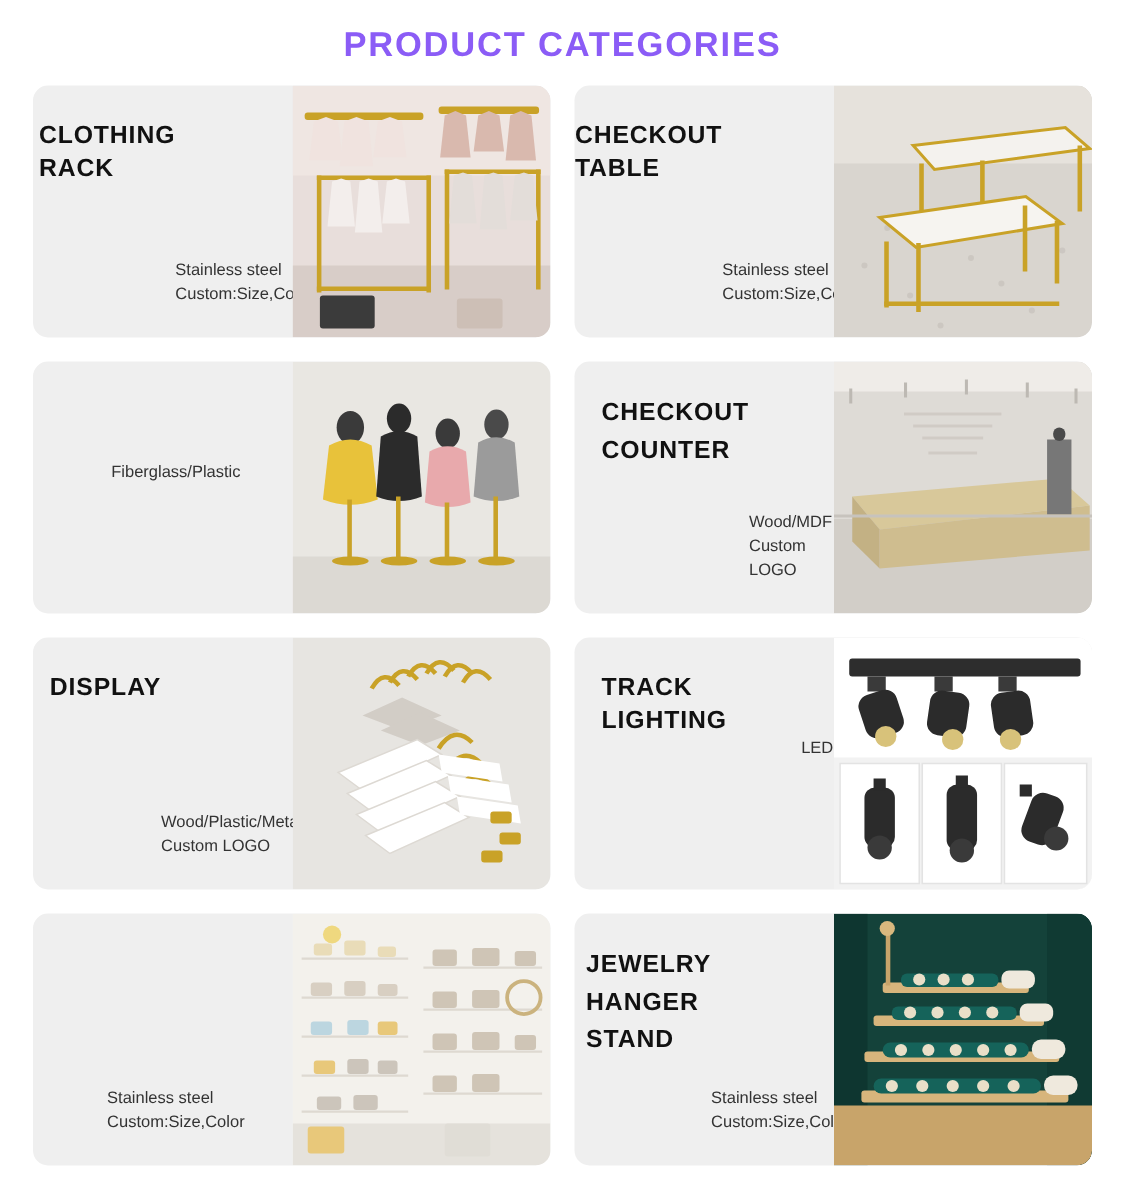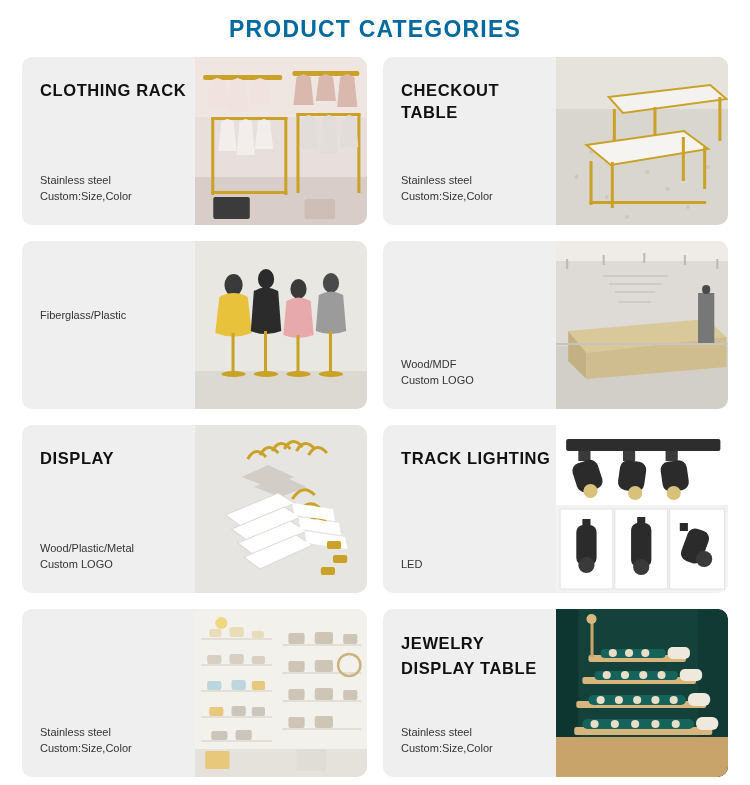--- a/index.html
+++ b/index.html
@@ -16,21 +16,21 @@
     height: 785px;
     position: relative;
     background: #ffffff;
     overflow: hidden;
   }
   .page-title {
     text-align: center;
     font-size: 23px;
     font-weight: bold;
     letter-spacing: 1.2px;
-    color: #0369a1;
+    color: #8b5cf6;
     padding-top: 16px;
     padding-bottom: 14px;
     margin: 0;
   }
   .grid {
     display: grid;
     grid-template-columns: 1fr 1fr;
     gap: 16px 16px;
     padding: 0 22px;
   }
@@ -39,22 +39,21 @@
     border-radius: 10px;
     height: 168px;
     overflow: hidden;
     display: flex;
     position: relative;
   }
   .card-text {
     width: 50%;
     padding: 22px 0 14px 18px;
     display: flex;
-    flex-direction: column;
-    justify-content: space-between;
+    justify-content: center;
   }
   .card-title {
     font-size: 16.5px;
     font-weight: bold;
     color: #111111;
     letter-spacing: 0.6px;
     line-height: 1.35;
     margin: 0;
     white-space: pre-line;
   }
@@ -208,20 +207,22 @@
             <path d="M122 54 q12 -7 24 0 l3 36 q-15 6 -30 0z" fill="#9b9b9b"></path>
             <rect x="132" y="90" width="3" height="42" fill="#c9a227"></rect>
             <ellipse cx="134" cy="133" rx="12" ry="3" fill="#c9a227"></ellipse>
           </g>
         </svg>
       </div>
     </div>
 
     <div class="card tall-title">
       <div class="card-text">
+        <div class="card-title">CHECKOUT
+COUNTER</div>
         <div class="card-specs">Wood/MDF
 Custom LOGO</div>
       </div>
       <div class="card-img">
         <svg viewBox="0 0 170 168" preserveAspectRatio="none">
           <rect x="0" y="0" width="170" height="168" fill="#dedbd6"></rect>
           <rect x="0" y="0" width="170" height="20" fill="#efece8"></rect>
           <rect x="0" y="105" width="170" height="63" fill="#d2cec8"></rect>
           <g fill="#bdb9b3">
             <rect x="10" y="18" width="2" height="10"></rect>
@@ -400,21 +401,21 @@
           <rect x="100" y="140" width="30" height="22" rx="2" fill="#e0ddd6"></rect>
           <rect x="10" y="142" width="24" height="18" rx="2" fill="#e8c87a"></rect>
           <circle cx="26" cy="14" r="6" fill="#efd87f"></circle>
         </svg>
       </div>
     </div>
 
     <div class="card tall-title">
       <div class="card-text">
         <div class="card-title">JEWELRY
-DISPLAY TABLE</div>
+HANGER STAND</div>
         <div class="card-specs">Stainless steel
 Custom:Size,Color</div>
       </div>
       <div class="card-img">
         <svg viewBox="0 0 170 168" preserveAspectRatio="none">
           <rect x="0" y="0" width="170" height="168" fill="#14423a"></rect>
           <rect x="0" y="0" width="22" height="168" fill="#0e3630"></rect>
           <rect x="140" y="0" width="30" height="168" fill="#103a33"></rect>
           <rect x="0" y="128" width="170" height="40" fill="#c8a46a"></rect>
           <g fill="#d7b57c">

